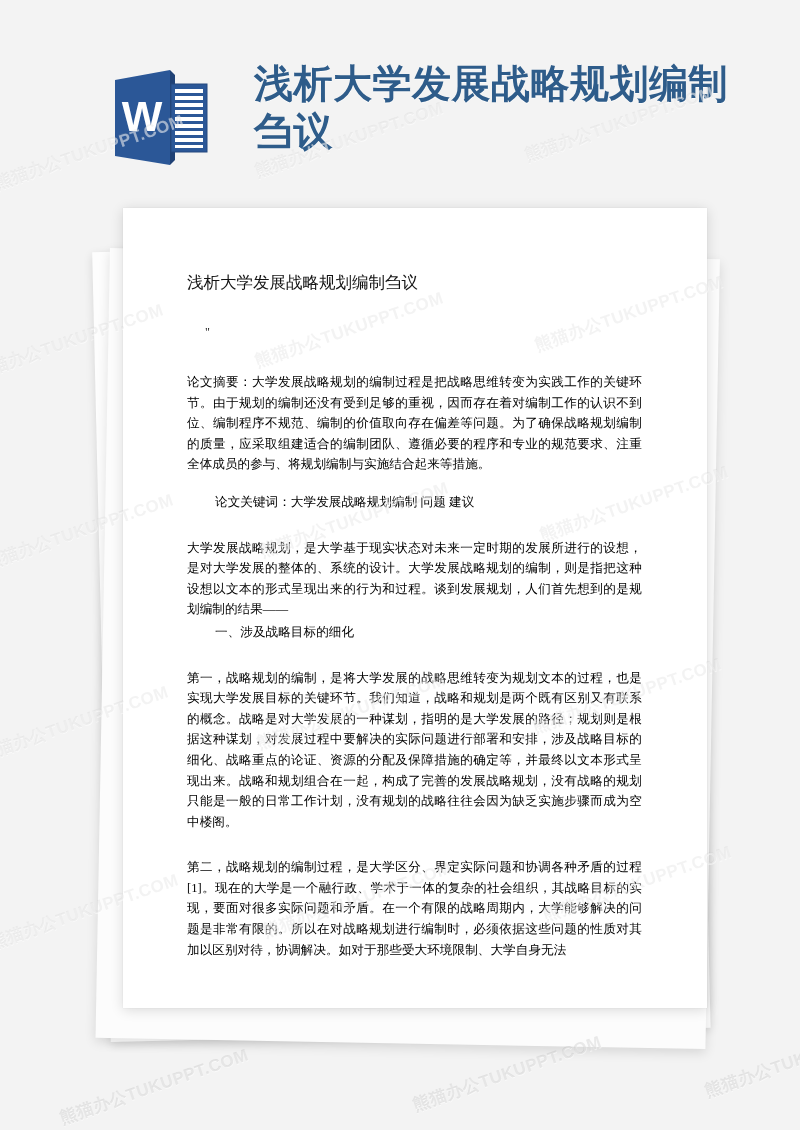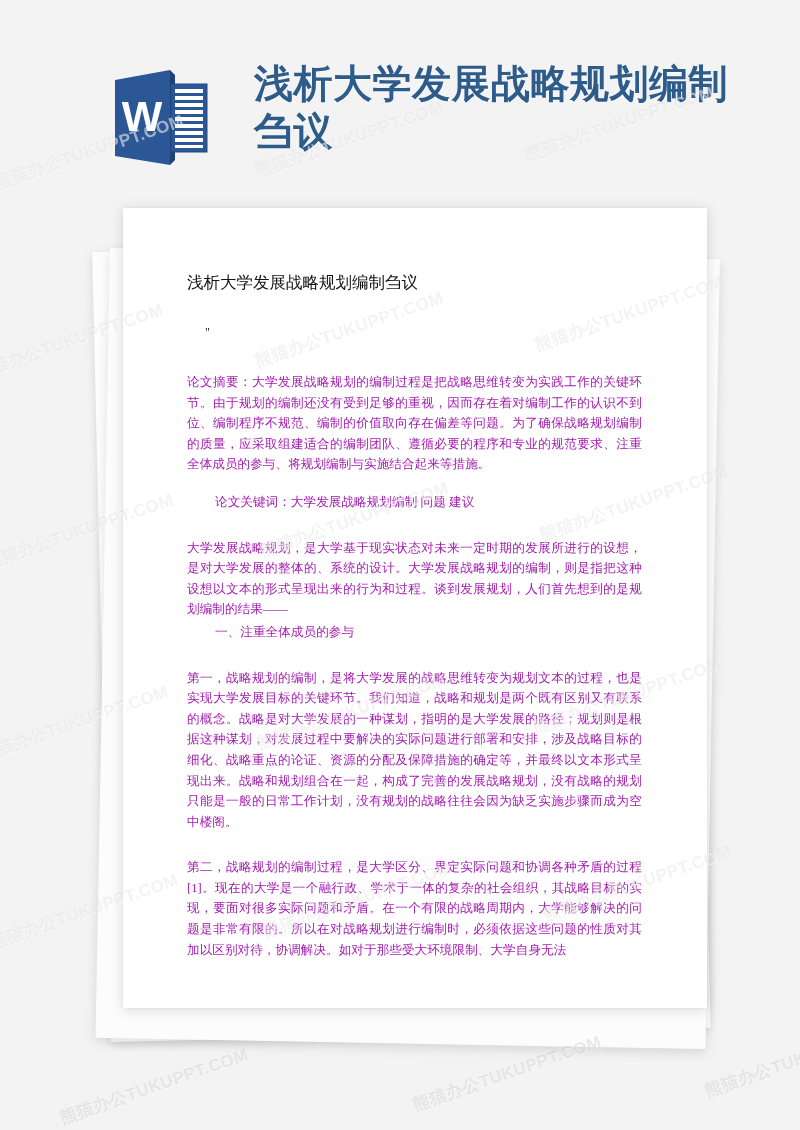--- a/index.html
+++ b/index.html
@@ -96,21 +96,21 @@
     margin: 26px 0 0 18px;
     color: #222;
     letter-spacing: 1px;
     height: 20px;
   }
   .para {
     font-size: 12.6px;
     line-height: 20.6px;
     margin: 0 0 17px 0;
     text-align: justify;
-    color: #a21caf;
+    color: #000000;
     letter-spacing: 0.05px;
   }
   .para.tight { margin-bottom: 0; }
   .para.center-ish { margin-left: 28px; }
   .para.section { margin-left: 28px; margin-top: 2px; margin-bottom: 16px; }
   .para.first { margin-top: 30px; }
   .para.gap-lg { margin-top: 25px; }
 
   
   .wm-layer {
@@ -178,21 +178,21 @@
 
         <div class="quote-mark">"</div>
 
         <p class="para first">论文摘要：大学发展战略规划的编制过程是把战略思维转变为实践工作的关键环节。由于规划的编制还没有受到足够的重视，因而存在着对编制工作的认识不到位、编制程序不规范、编制的价值取向存在偏差等问题。为了确保战略规划编制的质量，应采取组建适合的编制团队、遵循必要的程序和专业的规范要求、注重全体成员的参与、将规划编制与实施结合起来等措施。</p>
 
         <p class="para center-ish">论文关键词：大学发展战略规划编制 问题 建议</p>
 
         <p class="para gap-lg tight">大学发展战略规划，是大学基于现实状态对未来一定时期的发展所进行的设想，是对大学发展的整体的、系统的设计。大学发展战略规划的编制，则是指把这种设想以文本的形式呈现出来的行为和过程。谈到发展规划，人们首先想到的是规划编制的结果——</p>
 
 
-        <p class="para section">一、注重全体成员的参与</p>
+        <p class="para section">一、涉及战略目标的细化</p>
 
         <p class="para gap-lg">第一，战略规划的编制，是将大学发展的战略思维转变为规划文本的过程，也是实现大学发展目标的关键环节。我们知道，战略和规划是两个既有区别又有联系的概念。战略是对大学发展的一种谋划，指明的是大学发展的路径；规划则是根据这种谋划，对发展过程中要解决的实际问题进行部署和安排，涉及战略目标的细化、战略重点的论证、资源的分配及保障措施的确定等，并最终以文本形式呈现出来。战略和规划组合在一起，构成了完善的发展战略规划，没有战略的规划只能是一般的日常工作计划，没有规划的战略往往会因为缺乏实施步骤而成为空中楼阁。</p>
 
         <p class="para gap-lg">第二，战略规划的编制过程，是大学区分、界定实际问题和协调各种矛盾的过程[1]。现在的大学是一个融行政、学术于一体的复杂的社会组织，其战略目标的实现，要面对很多实际问题和矛盾。在一个有限的战略周期内，大学能够解决的问题是非常有限的。所以在对战略规划进行编制时，必须依据这些问题的性质对其加以区别对待，协调解决。如对于那些受大环境限制、大学自身无法</p>
 
       </div>
     </div>
   </div>
 
   <div class="wm-layer">

